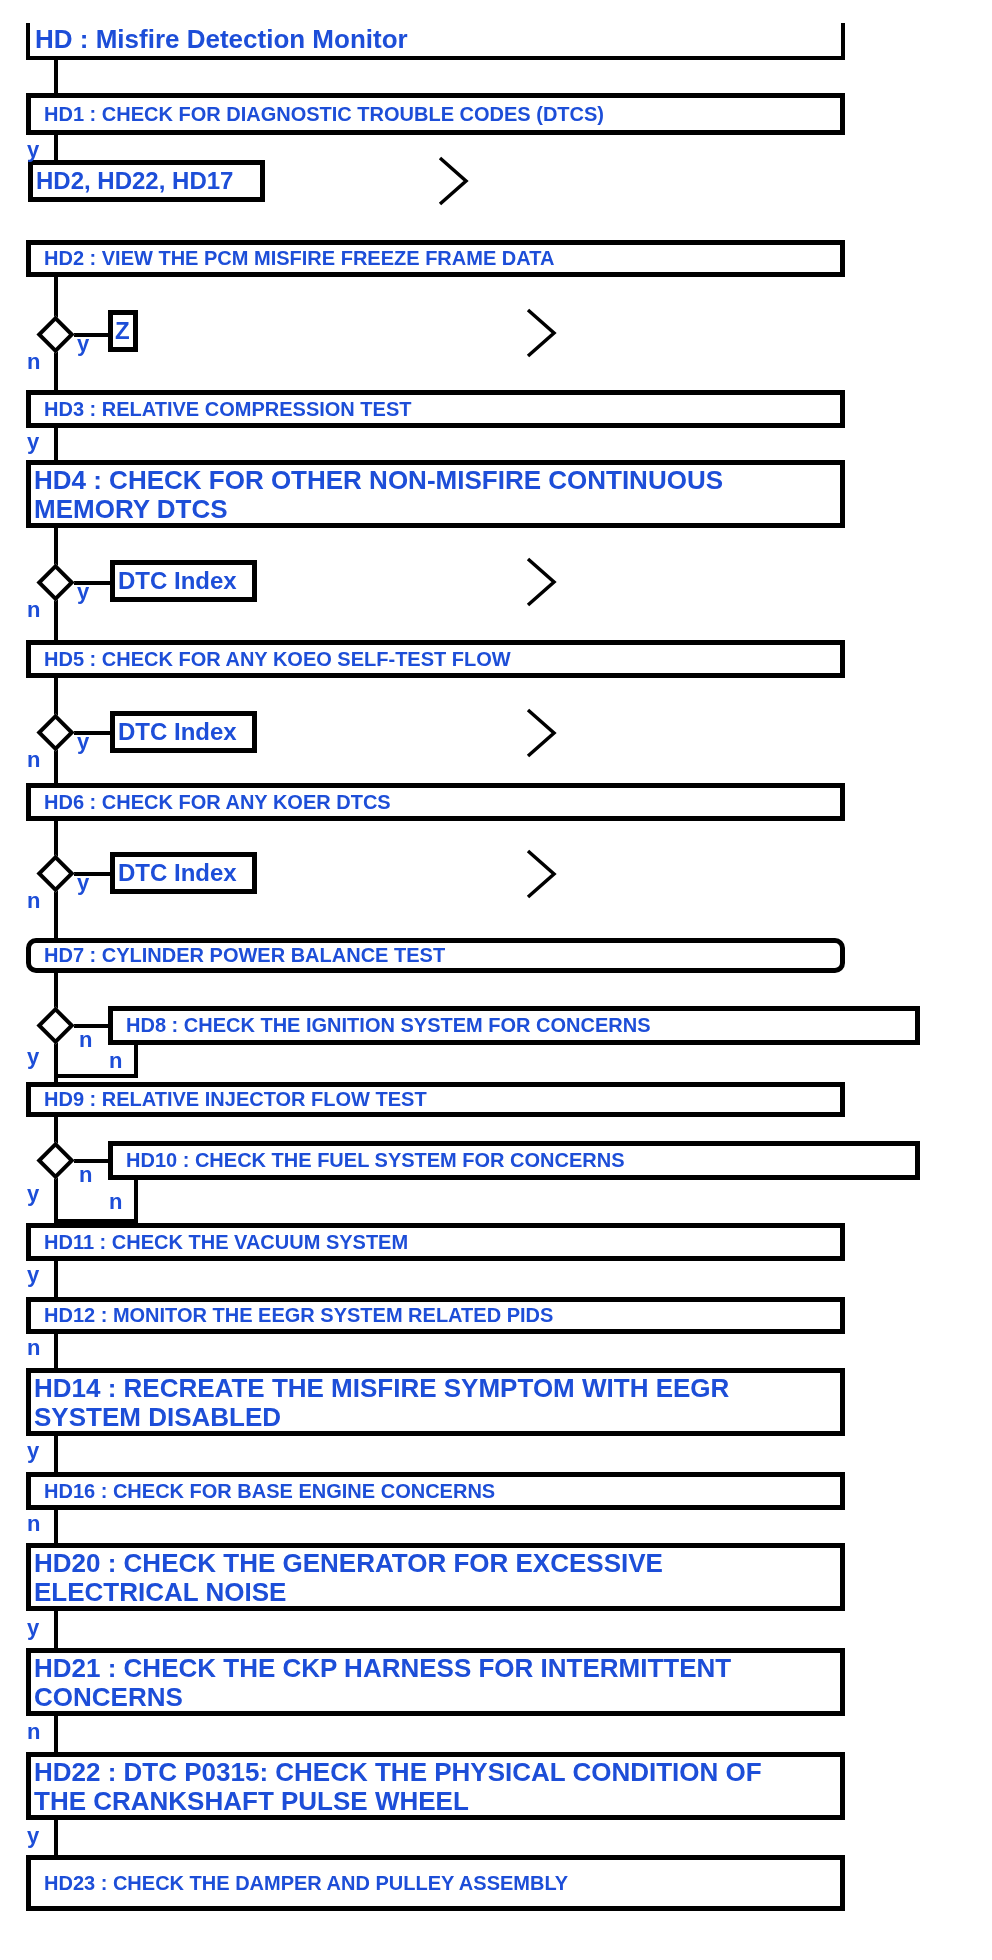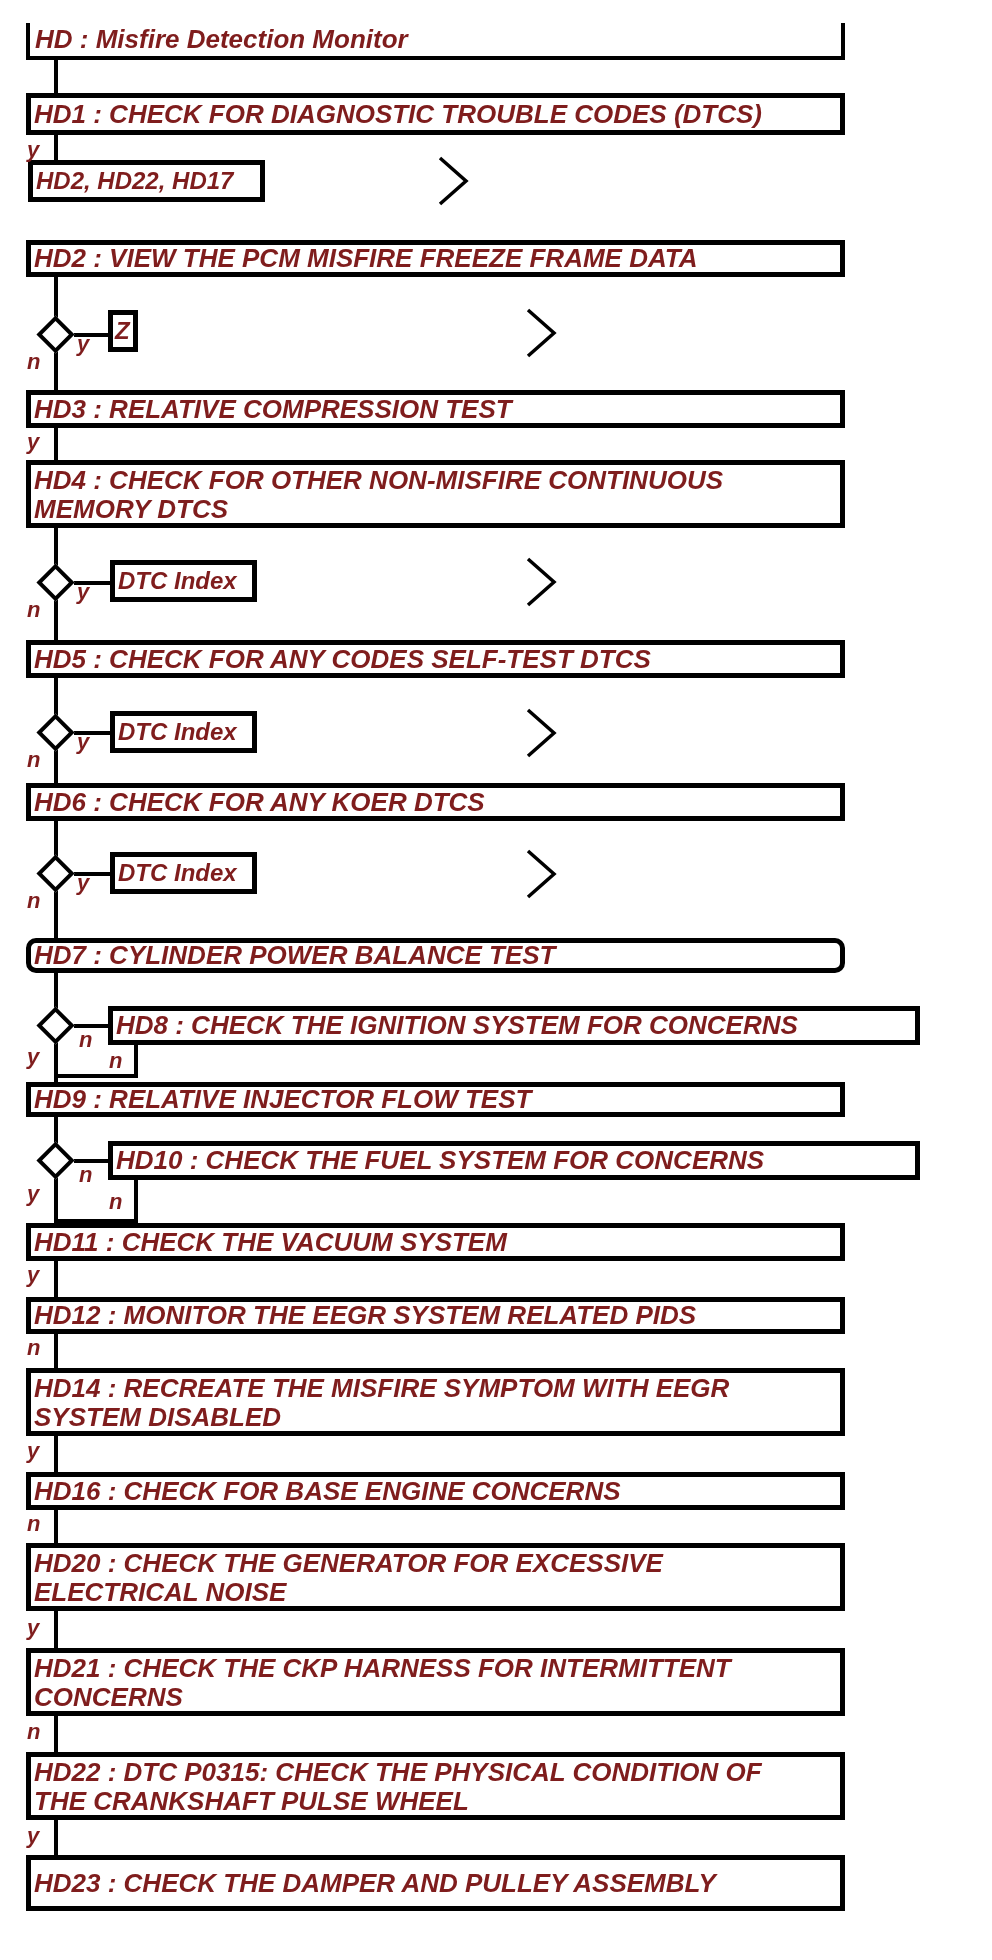--- a/index.html
+++ b/index.html
@@ -1,21 +1,21 @@
 <!DOCTYPE html>
 <html><head>
 <meta charset="utf-8">
 <style>
   html,body{margin:0;padding:0;background:#ffffff;}
   #canvas{position:relative;width:992px;height:1960px;background:#ffffff;
-          font-family:"Liberation Sans",sans-serif;font-weight:bold;color:#7f1d1d;font-style:italic;}
+          font-family:"Liberation Sans",sans-serif;font-weight:bold;color:#1d4ed8;}
   .abs{position:absolute;box-sizing:border-box;}
   
-  .step{border:5px solid #000;background:#fff;font-size:26px;line-height:27px;
-        display:flex;align-items:center;padding-left:3px;white-space:nowrap;overflow:visible;}
+  .step{border:5px solid #000;background:#fff;font-size:20px;line-height:27px;
+        display:flex;align-items:center;padding-left:13px;white-space:nowrap;overflow:visible;}
   .step2{border:5px solid #000;background:#fff;font-size:26px;line-height:29px;
          padding:1px 0 0 3px;white-space:pre-line;}
   
   .term{border:5px solid #000;background:#fff;font-size:24px;line-height:24px;
         display:flex;align-items:center;padding-left:3px;white-space:nowrap;}
   
   .title{border:4px solid #000;border-top:none;background:#fff;font-size:26px;
          display:flex;align-items:center;padding-left:5px;white-space:nowrap;}
   .vline{background:#000;width:4px;}
   .hline{background:#000;height:4px;}
@@ -64,21 +64,21 @@
   <div class="abs diamond" style="left:42px;top:719px;"></div>
   <div class="abs diamond" style="left:42px;top:860px;"></div>
   <div class="abs diamond" style="left:42px;top:1012px;"></div>
   <div class="abs diamond" style="left:42px;top:1147px;"></div>
 
   <div class="abs step" style="left:26px;top:93px;width:819px;height:42px;">HD1 : CHECK FOR DIAGNOSTIC TROUBLE CODES (DTCS)</div>
   <div class="abs step" style="left:26px;top:240px;width:819px;height:37px;">HD2 : VIEW THE PCM MISFIRE FREEZE FRAME DATA</div>
   <div class="abs step" style="left:26px;top:390px;width:819px;height:38px;">HD3 : RELATIVE COMPRESSION TEST</div>
   <div class="abs step2" style="left:26px;top:460px;width:819px;height:68px;">HD4 : CHECK FOR OTHER NON-MISFIRE CONTINUOUS
 MEMORY DTCS</div>
-  <div class="abs step" style="left:26px;top:640px;width:819px;height:38px;">HD5 : CHECK FOR ANY CODES SELF-TEST DTCS</div>
+  <div class="abs step" style="left:26px;top:640px;width:819px;height:38px;">HD5 : CHECK FOR ANY KOEO SELF-TEST FLOW</div>
   <div class="abs step" style="left:26px;top:783px;width:819px;height:38px;">HD6 : CHECK FOR ANY KOER DTCS</div>
   <div class="abs step" style="left:26px;top:938px;width:819px;height:35px;border-radius:10px;">HD7 : CYLINDER POWER BALANCE TEST</div>
   <div class="abs step" style="left:108px;top:1006px;width:812px;height:39px;">HD8 : CHECK THE IGNITION SYSTEM FOR CONCERNS</div>
   <div class="abs step" style="left:26px;top:1082px;width:819px;height:35px;">HD9 : RELATIVE INJECTOR FLOW TEST</div>
   <div class="abs step" style="left:108px;top:1141px;width:812px;height:39px;">HD10 : CHECK THE FUEL SYSTEM FOR CONCERNS</div>
   <div class="abs step" style="left:26px;top:1223px;width:819px;height:38px;">HD11 : CHECK THE VACUUM SYSTEM</div>
   <div class="abs step" style="left:26px;top:1297px;width:819px;height:37px;">HD12 : MONITOR THE EEGR SYSTEM RELATED PIDS</div>
   <div class="abs step2" style="left:26px;top:1368px;width:819px;height:68px;">HD14 : RECREATE THE MISFIRE SYMPTOM WITH EEGR
 SYSTEM DISABLED</div>
   <div class="abs step" style="left:26px;top:1472px;width:819px;height:38px;">HD16 : CHECK FOR BASE ENGINE CONCERNS</div>

